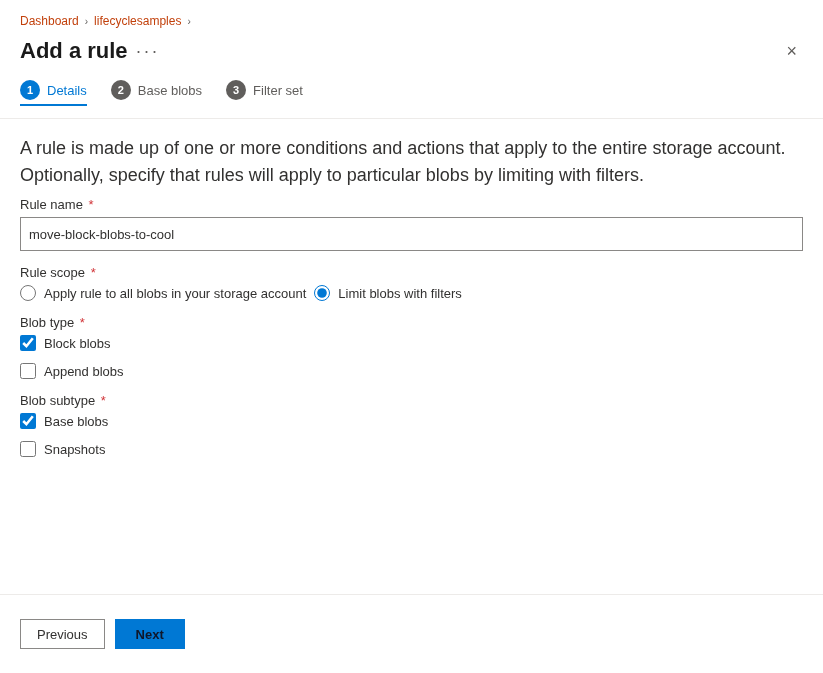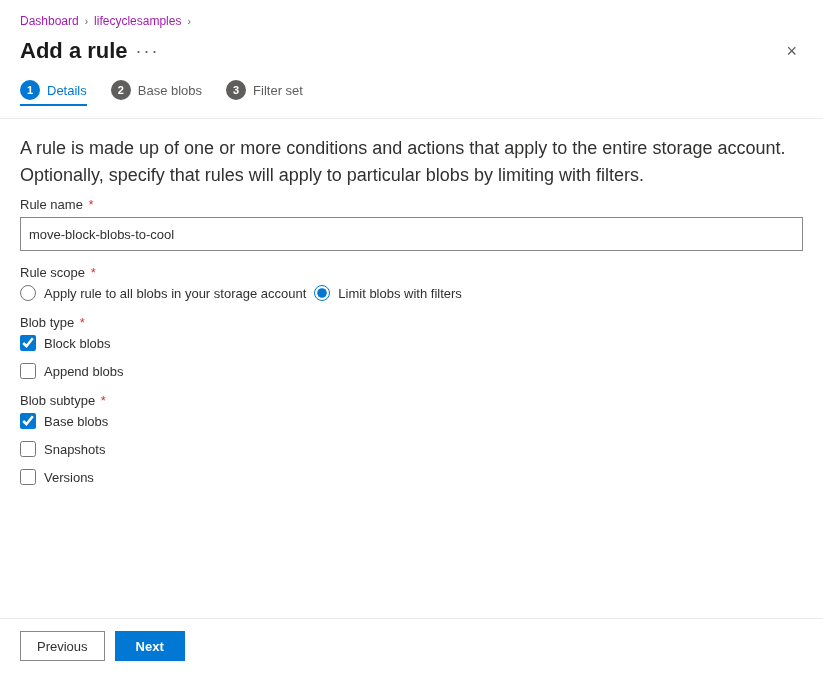--- a/index.html
+++ b/index.html
@@ -25,21 +25,21 @@
     
     .breadcrumb {
       padding: 14px 20px 6px 20px;
       font-size: 12px;
       color: #0078d4;
       display: flex;
       align-items: center;
       gap: 6px;
     }
     .breadcrumb a {
-      color: #a21caf;
+      color: #c2410c;
       text-decoration: none;
     }
     .breadcrumb .chevron {
       color: #605e5c;
       font-size: 10px;
     }
 
     
     .header {
       padding: 4px 20px 10px 20px;
@@ -199,40 +199,40 @@
       width: 16px;
       height: 16px;
       cursor: pointer;
       accent-color: #0078d4;
     }
 
     
     .footer {
       margin-top: auto;
       border-top: 1px solid #edebe9;
-      padding: 12px 20px;
+      padding: 24px 20px;
       display: flex;
       align-items: center;
       gap: 10px;
     }
     .btn-previous {
       height: 30px;
       padding: 0 16px;
       background: #fff;
       border: 1px solid #8a8886;
       color: #323130;
       font-size: 13px;
       cursor: pointer;
     }
     .btn-next {
       height: 30px;
       padding: 0 20px;
       background: #0078d4;
       border: 1px solid #0078d4;
-      color: #ffffff;
+      color: #0f172a;
       font-size: 13px;
       font-weight: 600;
       cursor: pointer;
     }
   </style>
 </head>
 <body>
 
 <div class="page-container">
 
@@ -317,24 +317,20 @@
       </label>
       <div class="checkbox-group">
         <label class="checkbox-item">
           <input type="checkbox" checked="" style="">
           <span>Base blobs</span>
         </label>
         <label class="checkbox-item">
           <input type="checkbox" style="">
           <span>Snapshots</span>
         </label>
-        <label class="checkbox-item">
-          <input type="checkbox" style="">
-          <span>Versions</span>
-        </label>
       </div>
     </div>
 
   </div>
 
   <div class="footer">
     <button class="btn-previous">Previous</button>
     <button class="btn-next">Next</button>
   </div>
 

